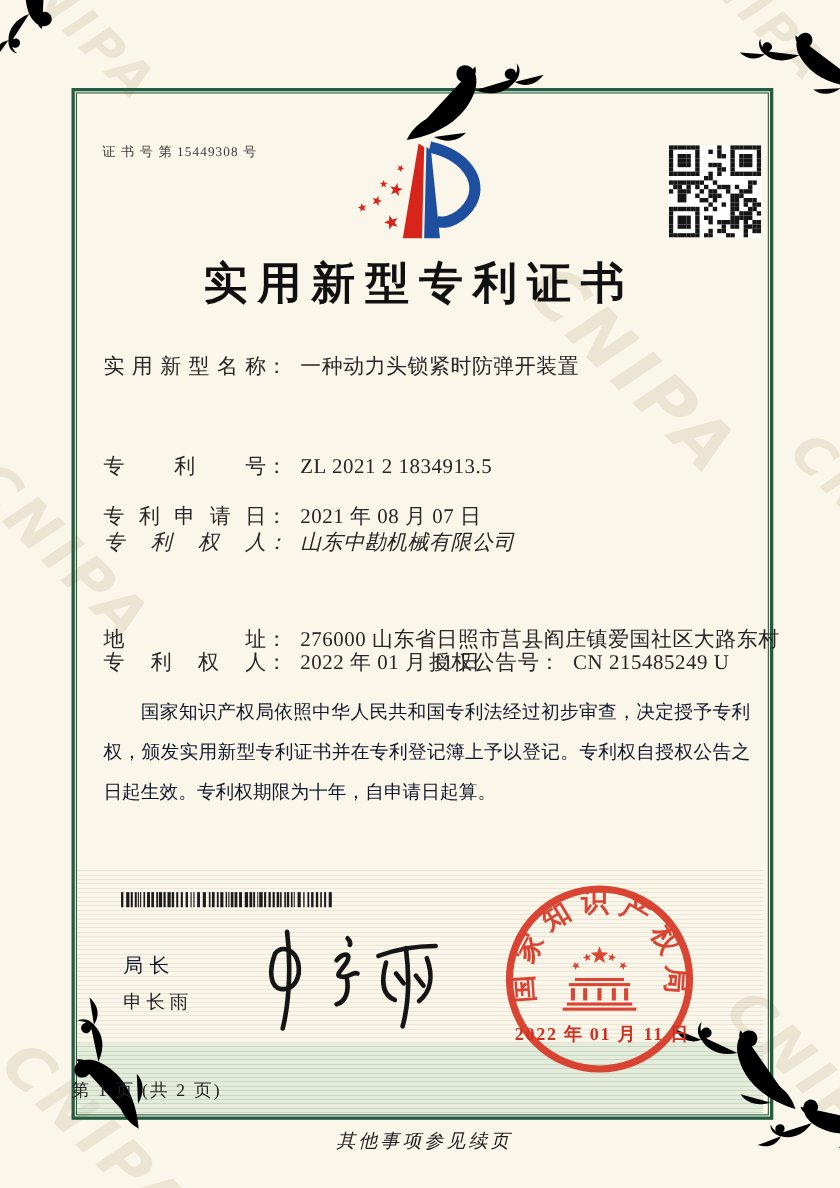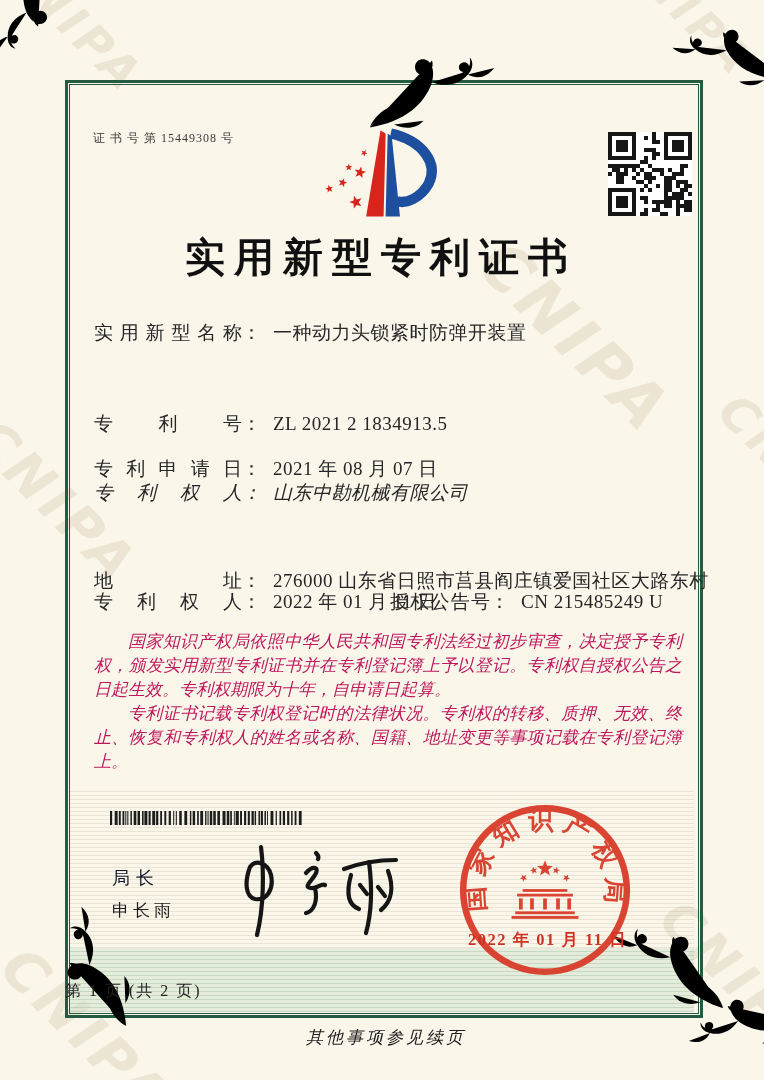--- a/index.html
+++ b/index.html
@@ -24,22 +24,22 @@
   .qr{position:absolute;z-index:3;left:608px;top:132px;width:84px;height:84px;background:#fff;}
   .title{position:absolute;z-index:3;left:65px;top:230px;width:632px;text-align:center;
          font-size:40px;font-weight:bold;letter-spacing:9px;color:#101010;white-space:nowrap;}
   
   .frow{position:absolute;z-index:3;left:94px;font-size:19px;color:#262626;white-space:nowrap;}
   .flabel{display:inline-block;width:148px;text-align:justify;text-align-last:justify;}
   .flabel2{display:inline-block;width:100px;text-align:justify;text-align-last:justify;}
   .colon{margin-right:12px;}
   .fval{letter-spacing:.5px;}
   
-  .paras{position:absolute;z-index:3;left:94px;top:630px;width:588px;font-size:17px;line-height:24px;
-         color:#be185d;font-style:italic;text-align:justify;}
+  .paras{position:absolute;z-index:3;left:94px;top:630px;width:588px;font-size:17px;line-height:36px;
+         color:#0f172a;text-align:justify;}
   .paras p{margin:0;text-indent:2em;}
   
   .barcode{position:absolute;z-index:3;left:110px;top:811px;width:196px;height:14px;}
   
   .sig-title{position:absolute;z-index:3;left:112px;top:866px;font-size:18px;letter-spacing:6px;color:#0f172a;text-align:right;}
   .sig-name{position:absolute;z-index:3;left:112px;top:899px;font-size:17px;letter-spacing:4px;color:#1d1d1d;}
   .sig{position:absolute;z-index:3;left:220px;top:843px;width:195px;height:98px;}
   
   .seal{position:absolute;z-index:4;left:452px;top:797px;width:186px;height:186px;opacity:.94;}
   .seal-date{position:absolute;z-index:5;left:468px;top:929px;font-size:16.5px;color:#cf3222;
@@ -368,21 +368,20 @@
   <div class="frow" style="top:589px;">
     <span class="flabel">专利权人</span><span class="colon">：</span><span class="fval">2022 年 01 月 11 日</span>
   </div>
   <div class="frow" style="left:390px;top:589px;">
     <span class="flabel2">授权公告号</span><span class="colon">：</span><span class="fval">CN 215485249 U</span>
   </div>
 
   
   <div class="paras">
     <p>国家知识产权局依照中华人民共和国专利法经过初步审查，决定授予专利权，颁发实用新型专利证书并在专利登记簿上予以登记。专利权自授权公告之日起生效。专利权期限为十年，自申请日起算。</p>
-    <p>专利证书记载专利权登记时的法律状况。专利权的转移、质押、无效、终止、恢复和专利权人的姓名或名称、国籍、地址变更等事项记载在专利登记簿上。</p>
   </div>
 
   
   <svg class="barcode" viewBox="0 0 196 14" preserveAspectRatio="none">
     <g id="barcode-svg" fill="#1c1c1c">
         <rect x="0.00" y="0" width="2.16" height="14"></rect>
         <rect x="4.70" y="0" width="2.93" height="14"></rect>
         <rect x="8.85" y="0" width="1.89" height="14"></rect>
         <rect x="12.51" y="0" width="1.81" height="14"></rect>
         <rect x="15.31" y="0" width="0.99" height="14"></rect>

